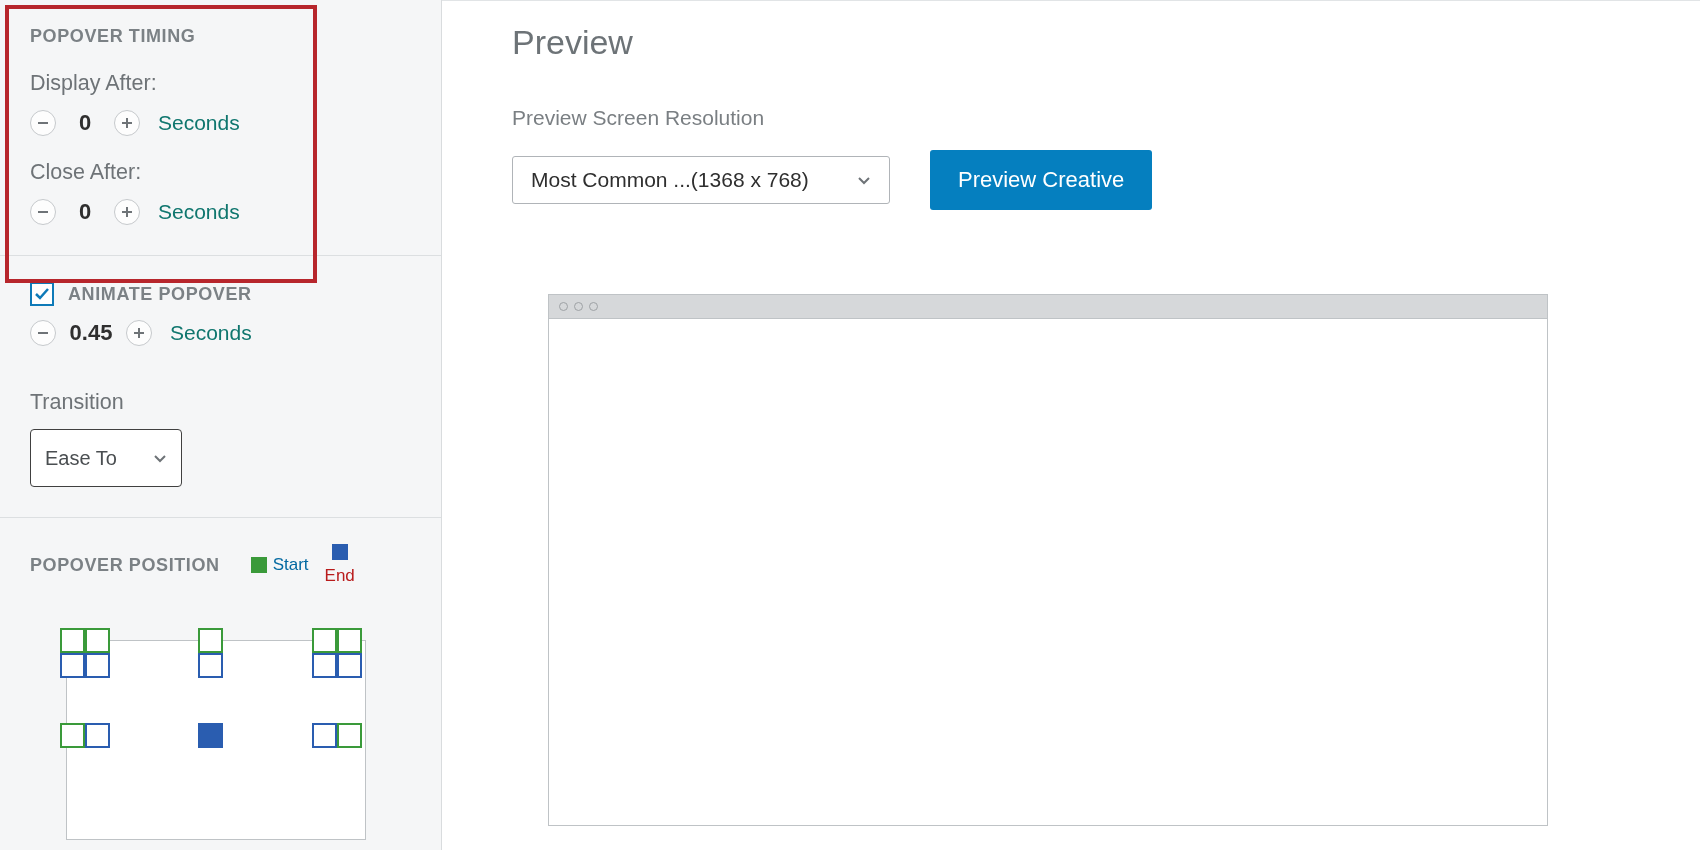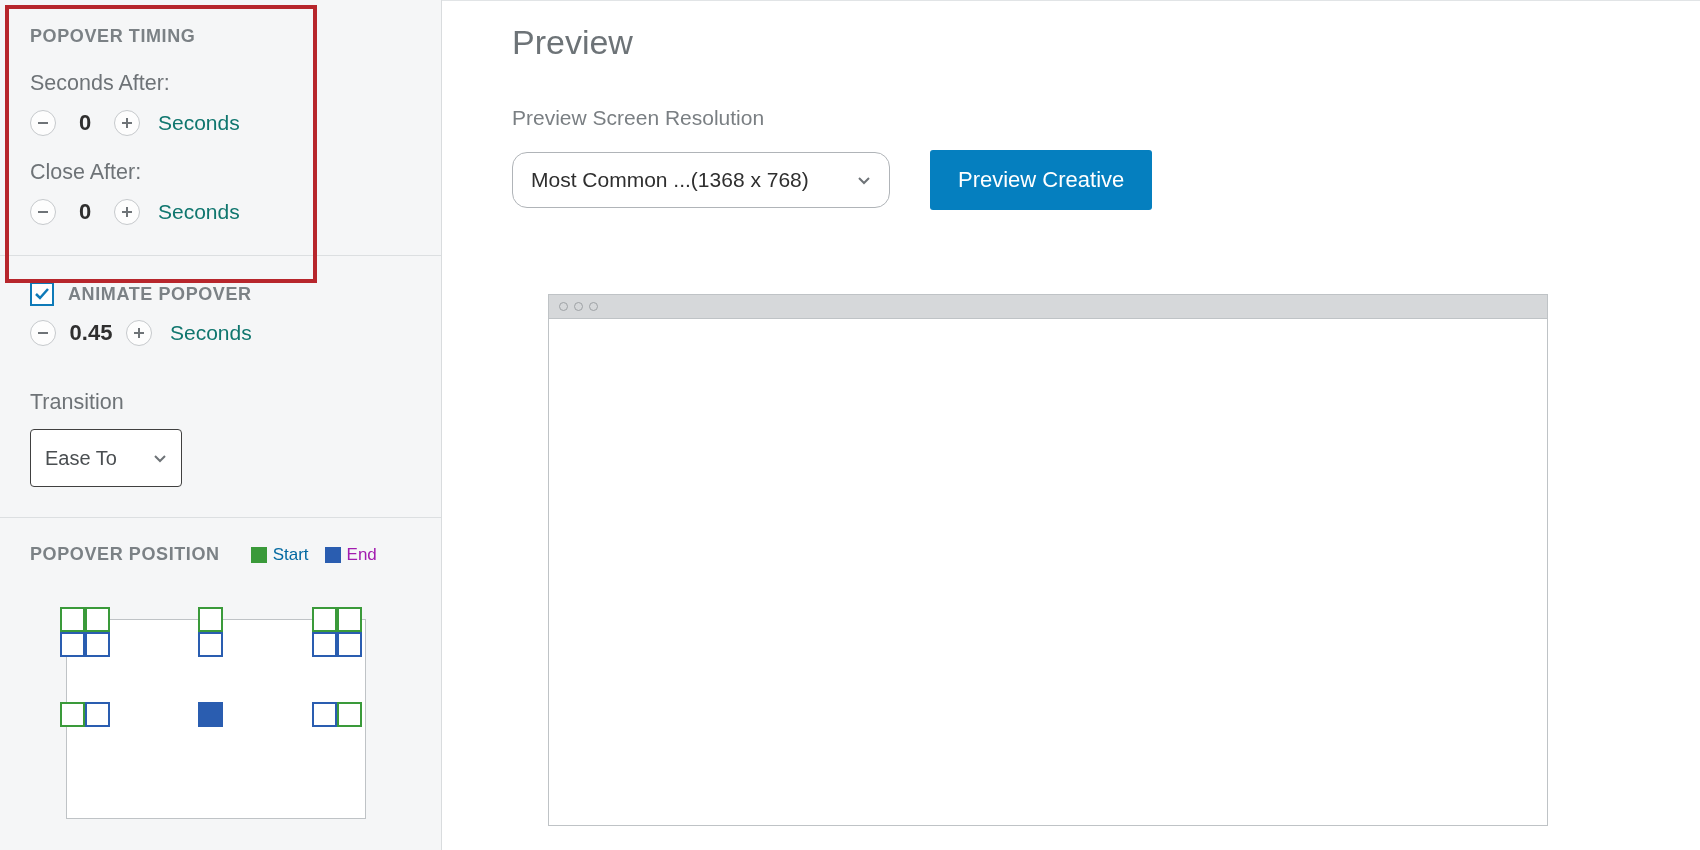--- a/index.html
+++ b/index.html
@@ -102,21 +102,21 @@
     color: #4a4e51;
     cursor:pointer;
   }
   
   .pos-header { display:flex; align-items:center; gap:16px; }
   .legend { display:flex; align-items:center; gap:6px; font-size:17px; }
   .legend .sq { width:16px; height:16px; border:2px solid; background:#fff; }
   .legend.start { color:#0369a1;padding-left:15px; }
   .legend.start .sq { border-color:#3a9a3a; }
   .legend.start .sq.filled { background:#3a9a3a; }
-  .legend.end { color:#a21caf; }
+  .legend.end { color:#b91c1c;flex-direction:column; }
   .legend.end .sq { border-color:#2a5db0; }
   .legend.end .sq.filled { background:#2a5db0; }
   .pos-grid-wrap { margin-top: 42px; position:relative; width: 330px; height: 130px; }
   .pos-frame {
     position:absolute; top: 12px; left: 36px;
     width: 300px; height: 200px;
     border:1px solid #bfc3c6;
     background:#fff;
   }
   .cell {
@@ -147,23 +147,23 @@
     color: #7a7f83;
   }
   .controls-row {
     margin-top: 20px;
     display:flex;
     align-items:center;
     gap: 40px;
   }
   .dropdown {
     width: 378px;
-    height: 56px;
+    height: 48px;
     border:1px solid #b0b4b8;
-    border-radius:15px;
+    border-radius:3px;
     background:#fff;
     display:flex;
     align-items:center;
     justify-content:space-between;
     padding: 0 18px;
     font-size: 21px;
     color:#2f2f2f;
     cursor:pointer;
   }
   .btn-primary {
@@ -205,21 +205,21 @@
 </head>
 <body>
 
 <div class="sidebar">
 
   <div class="highlight-box"></div>
 
   <div class="section">
     <div class="section-title">POPOVER TIMING</div>
 
-    <div class="field-label">Seconds After:</div>
+    <div class="field-label">Display After:</div>
     <div class="stepper-row">
       <div class="step-btn">
         <svg width="10" height="2" viewBox="0 0 10 2">
             <rect width="10" height="2" fill="#6e7377"></rect>
           </svg>
       </div>
       <div class="step-value narrow">0</div>
       <div class="step-btn">
         <svg width="10" height="10" viewBox="0 0 10 10">
             <rect x="4" width="2" height="10" fill="#6e7377"></rect>

